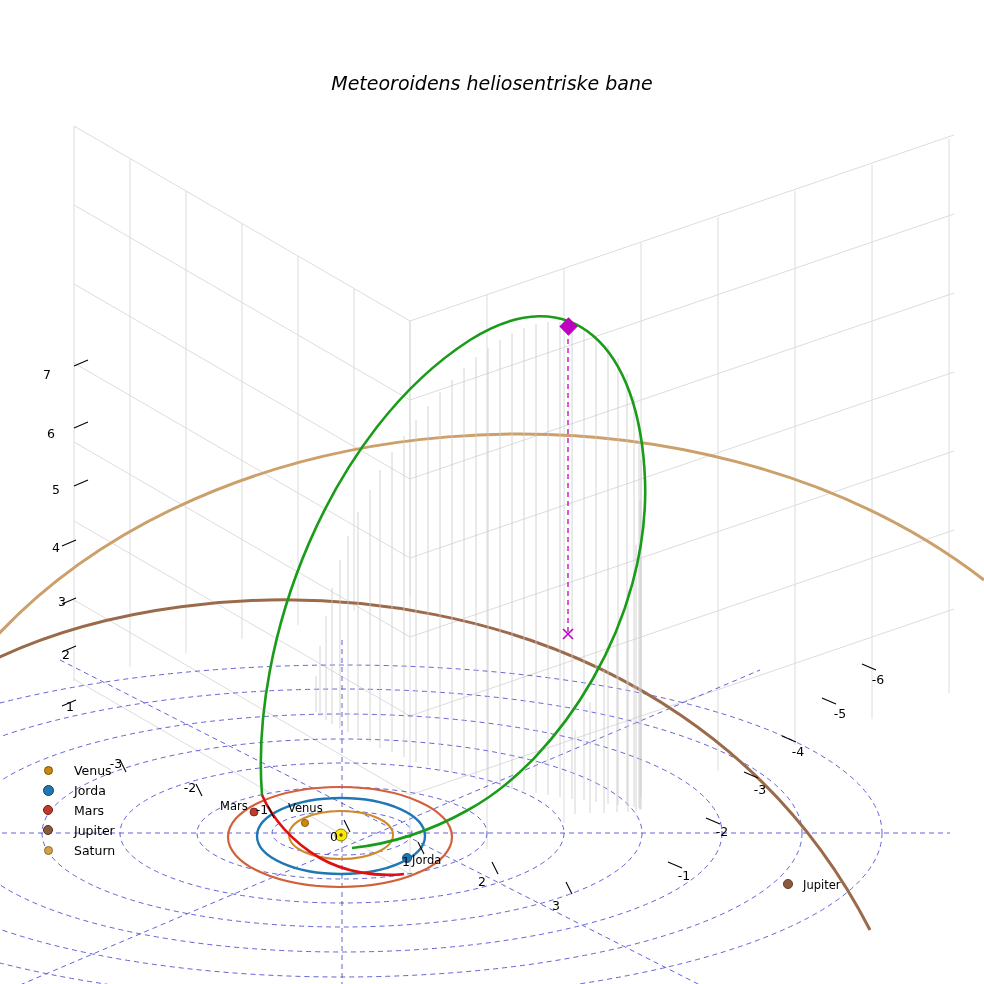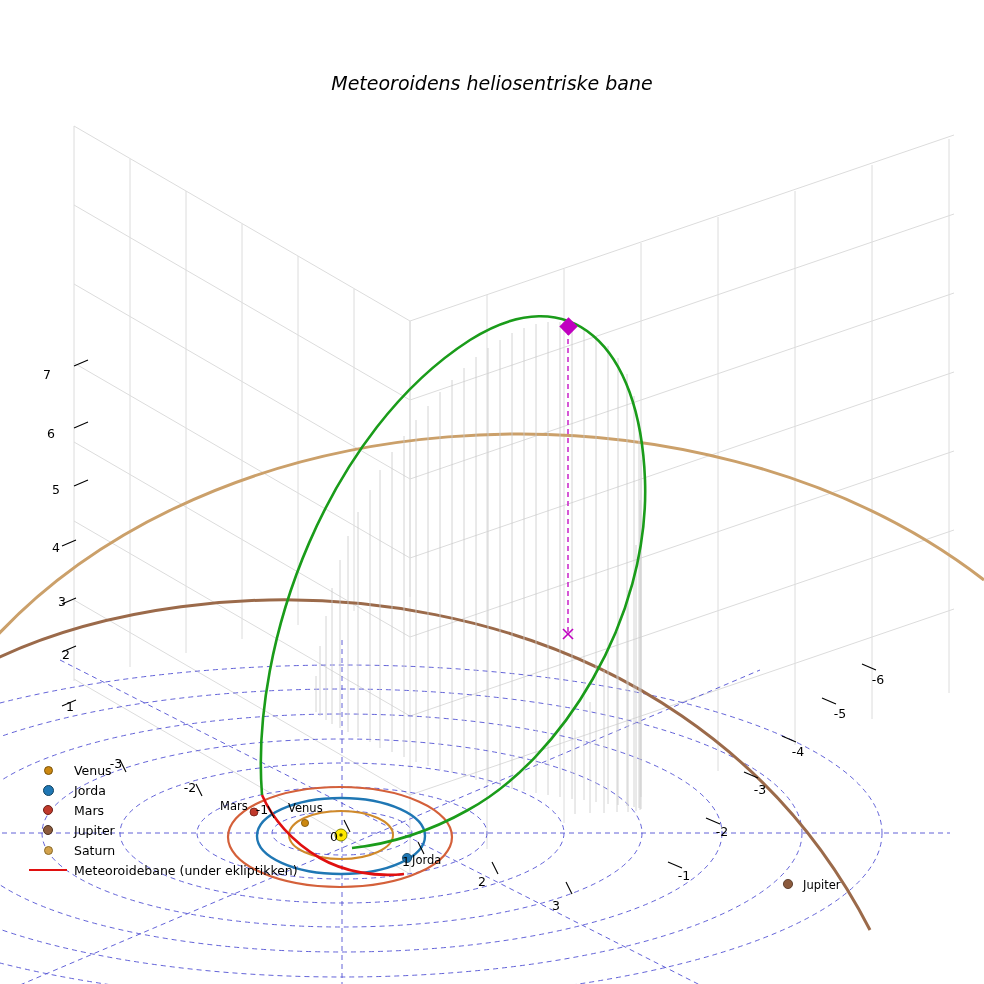--- a/index.html
+++ b/index.html
@@ -238,21 +238,15 @@
           <span class="dot" style="width:8px;height:8px;background:#8b5a3c;border:1px solid #4c3020;"></span>
         </span>
       <span class="leg-txt">Jupiter</span>
     </div>
     <div class="leg-row">
       <span class="leg-mark">
           <span class="dot" style="width:7px;height:7px;background:#d2a24c;border:1px solid #8a6a28;"></span>
         </span>
       <span class="leg-txt">Saturn</span>
     </div>
-    <div class="leg-row">
-      <span class="leg-mark">
-          <span class="linemark" style="border-top-color:#e01010;"></span>
-        </span>
-      <span class="leg-txt">Meteoroidebane (under ekliptikken)</span>
-    </div>
   </div>
 
 </div>
 
 </body></html>

